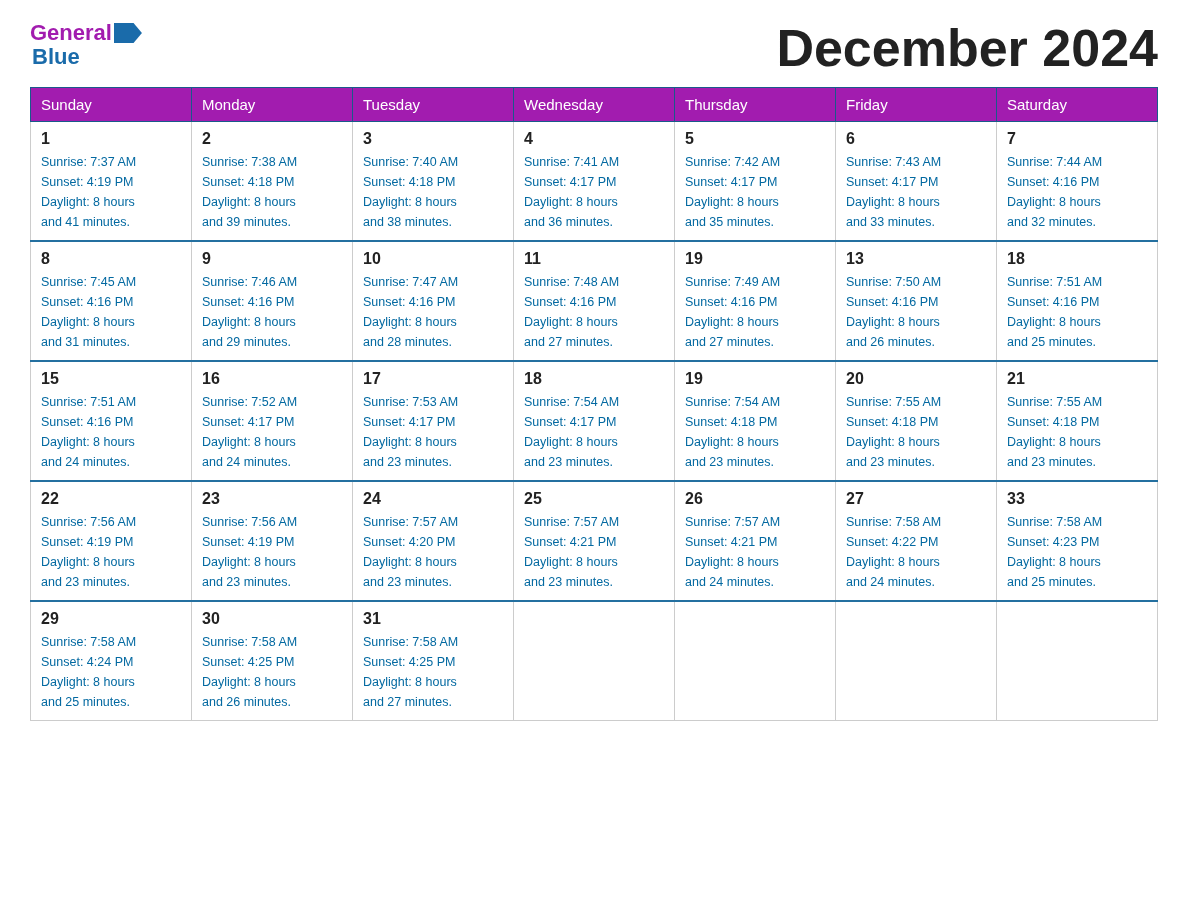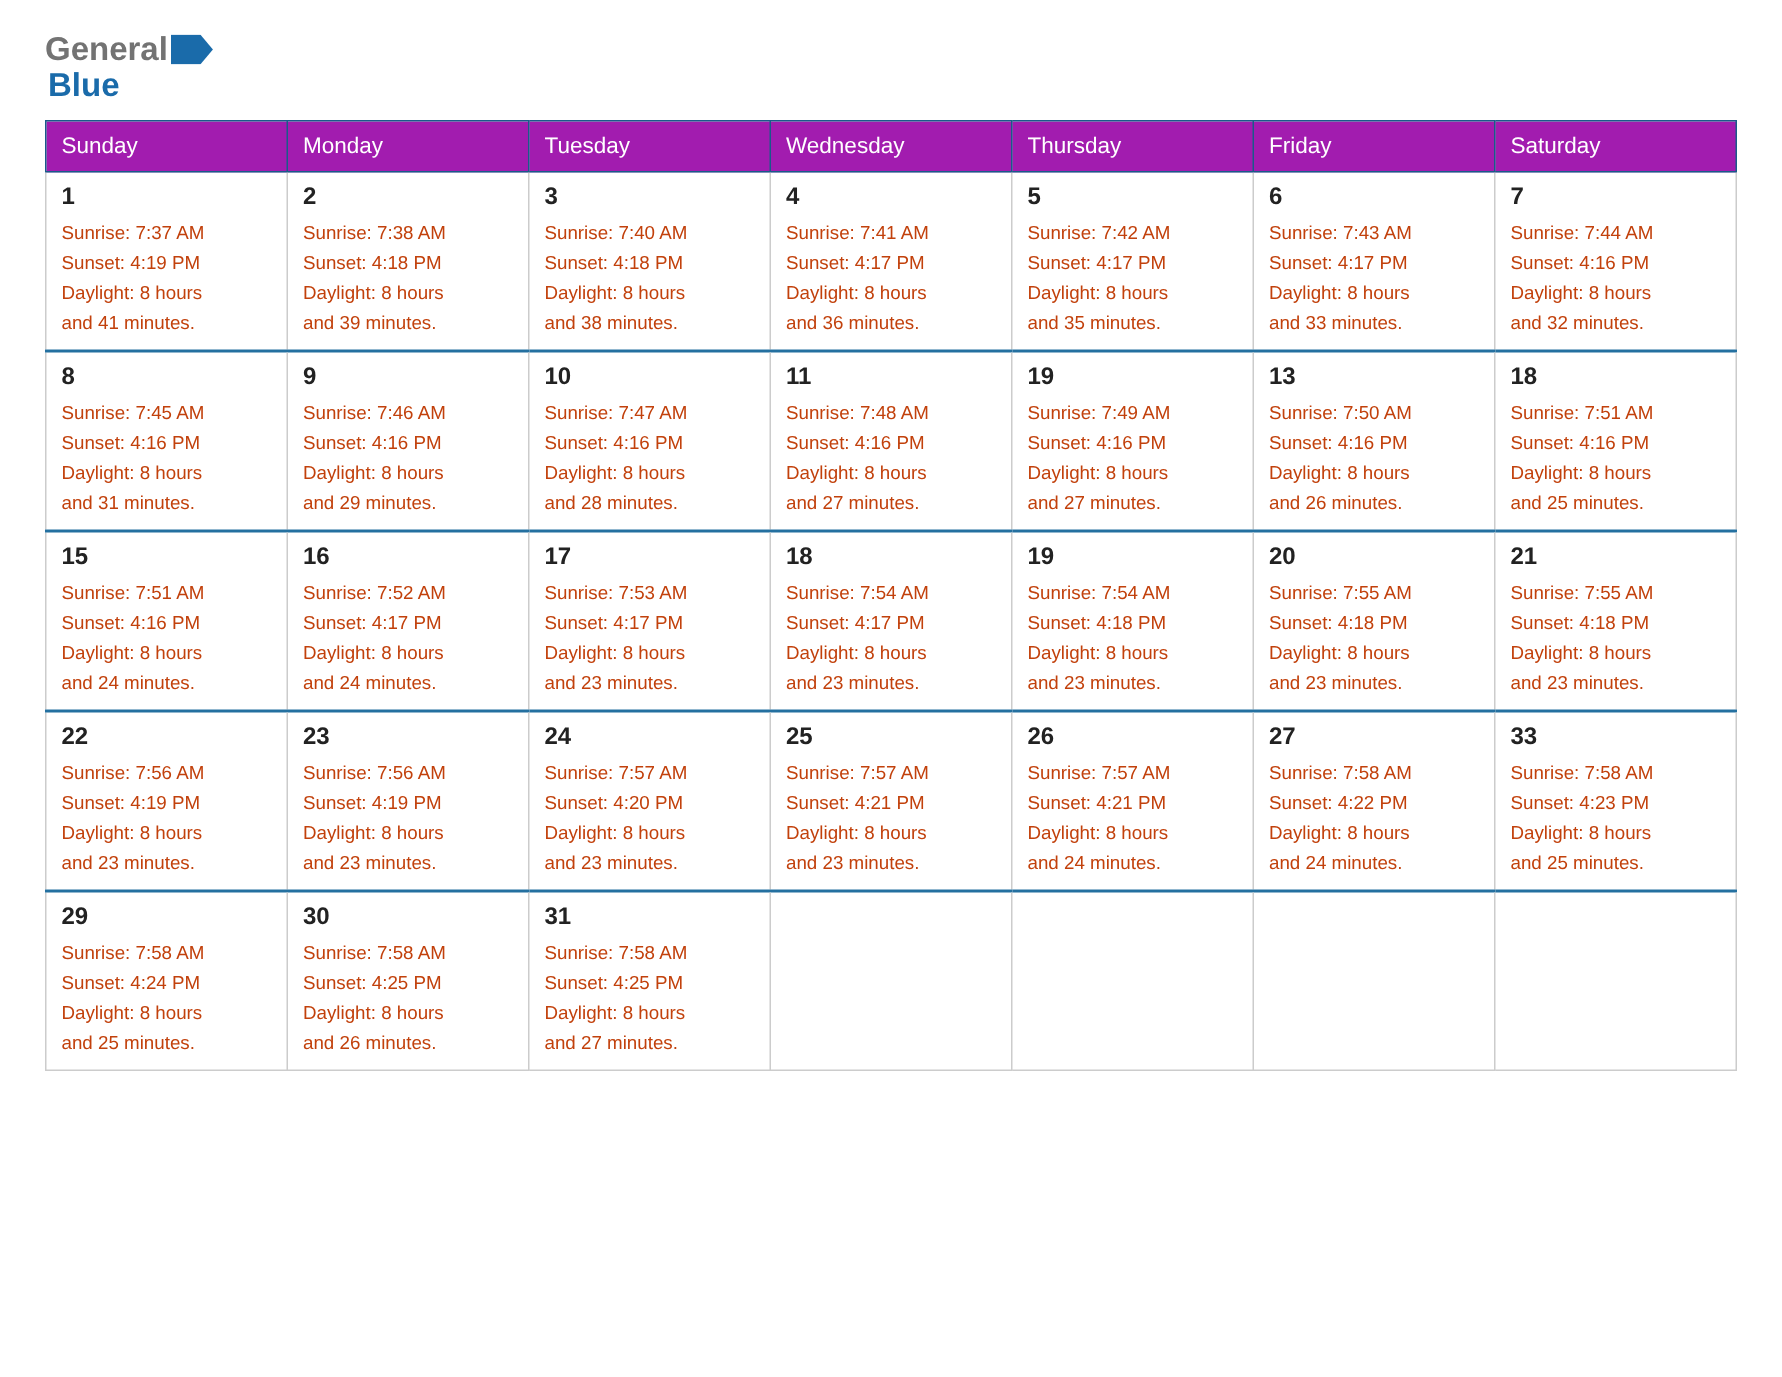--- a/index.html
+++ b/index.html
@@ -21,21 +21,21 @@
       flex-direction: column;
       align-items: flex-start;
     }
     .logo-text {
       display: flex;
       align-items: center;
       font-size: 22px;
       font-weight: bold;
       color: #333;
     }
-    .logo-general { color: #737373; }
+    .logo-general { color: #a21caf; }
     .logo-flag {
       width: 28px;
       height: 20px;
       background: #1a6baa;
       display: inline-block;
       margin: 0 2px;
       clip-path: polygon(0 0, 70% 0, 100% 50%, 70% 100%, 0 100%);
     }
     .logo-blue { color: #1a6baa; font-size: 22px; font-weight: bold; margin-top: -2px; margin-left: 2px; text-align: right; }
     .title-area {
@@ -78,21 +78,21 @@
     }
     .day-number {
       font-size: 16px;
       font-weight: bold;
       color: #222;
       display: block;
       margin-bottom: 4px;
     }
     .day-info {
       font-size: 12.5px;
-      color: #c2410c;
+      color: #0369a1;
       line-height: 1.6;
     }
     .empty-cell {
       background: #fff;
     }
     .row-border-top td {
       border-top: 2px solid #2470a0;
     }
   </style>
 </head>
@@ -100,20 +100,21 @@
 
 <div class="header-top">
   <div class="logo-area">
     <div class="logo-text">
       <span class="logo-general">General</span>
       <span class="logo-flag"></span>
     </div>
     <span class="logo-blue">Blue</span>
   </div>
   <div class="title-area">
+    <div class="month-title">December 2024</div>
   </div>
 </div>
 
 <table class="calendar-table">
   <thead>
     <tr>
       <th>Sunday</th>
       <th>Monday</th>
       <th>Tuesday</th>
       <th>Wednesday</th>

